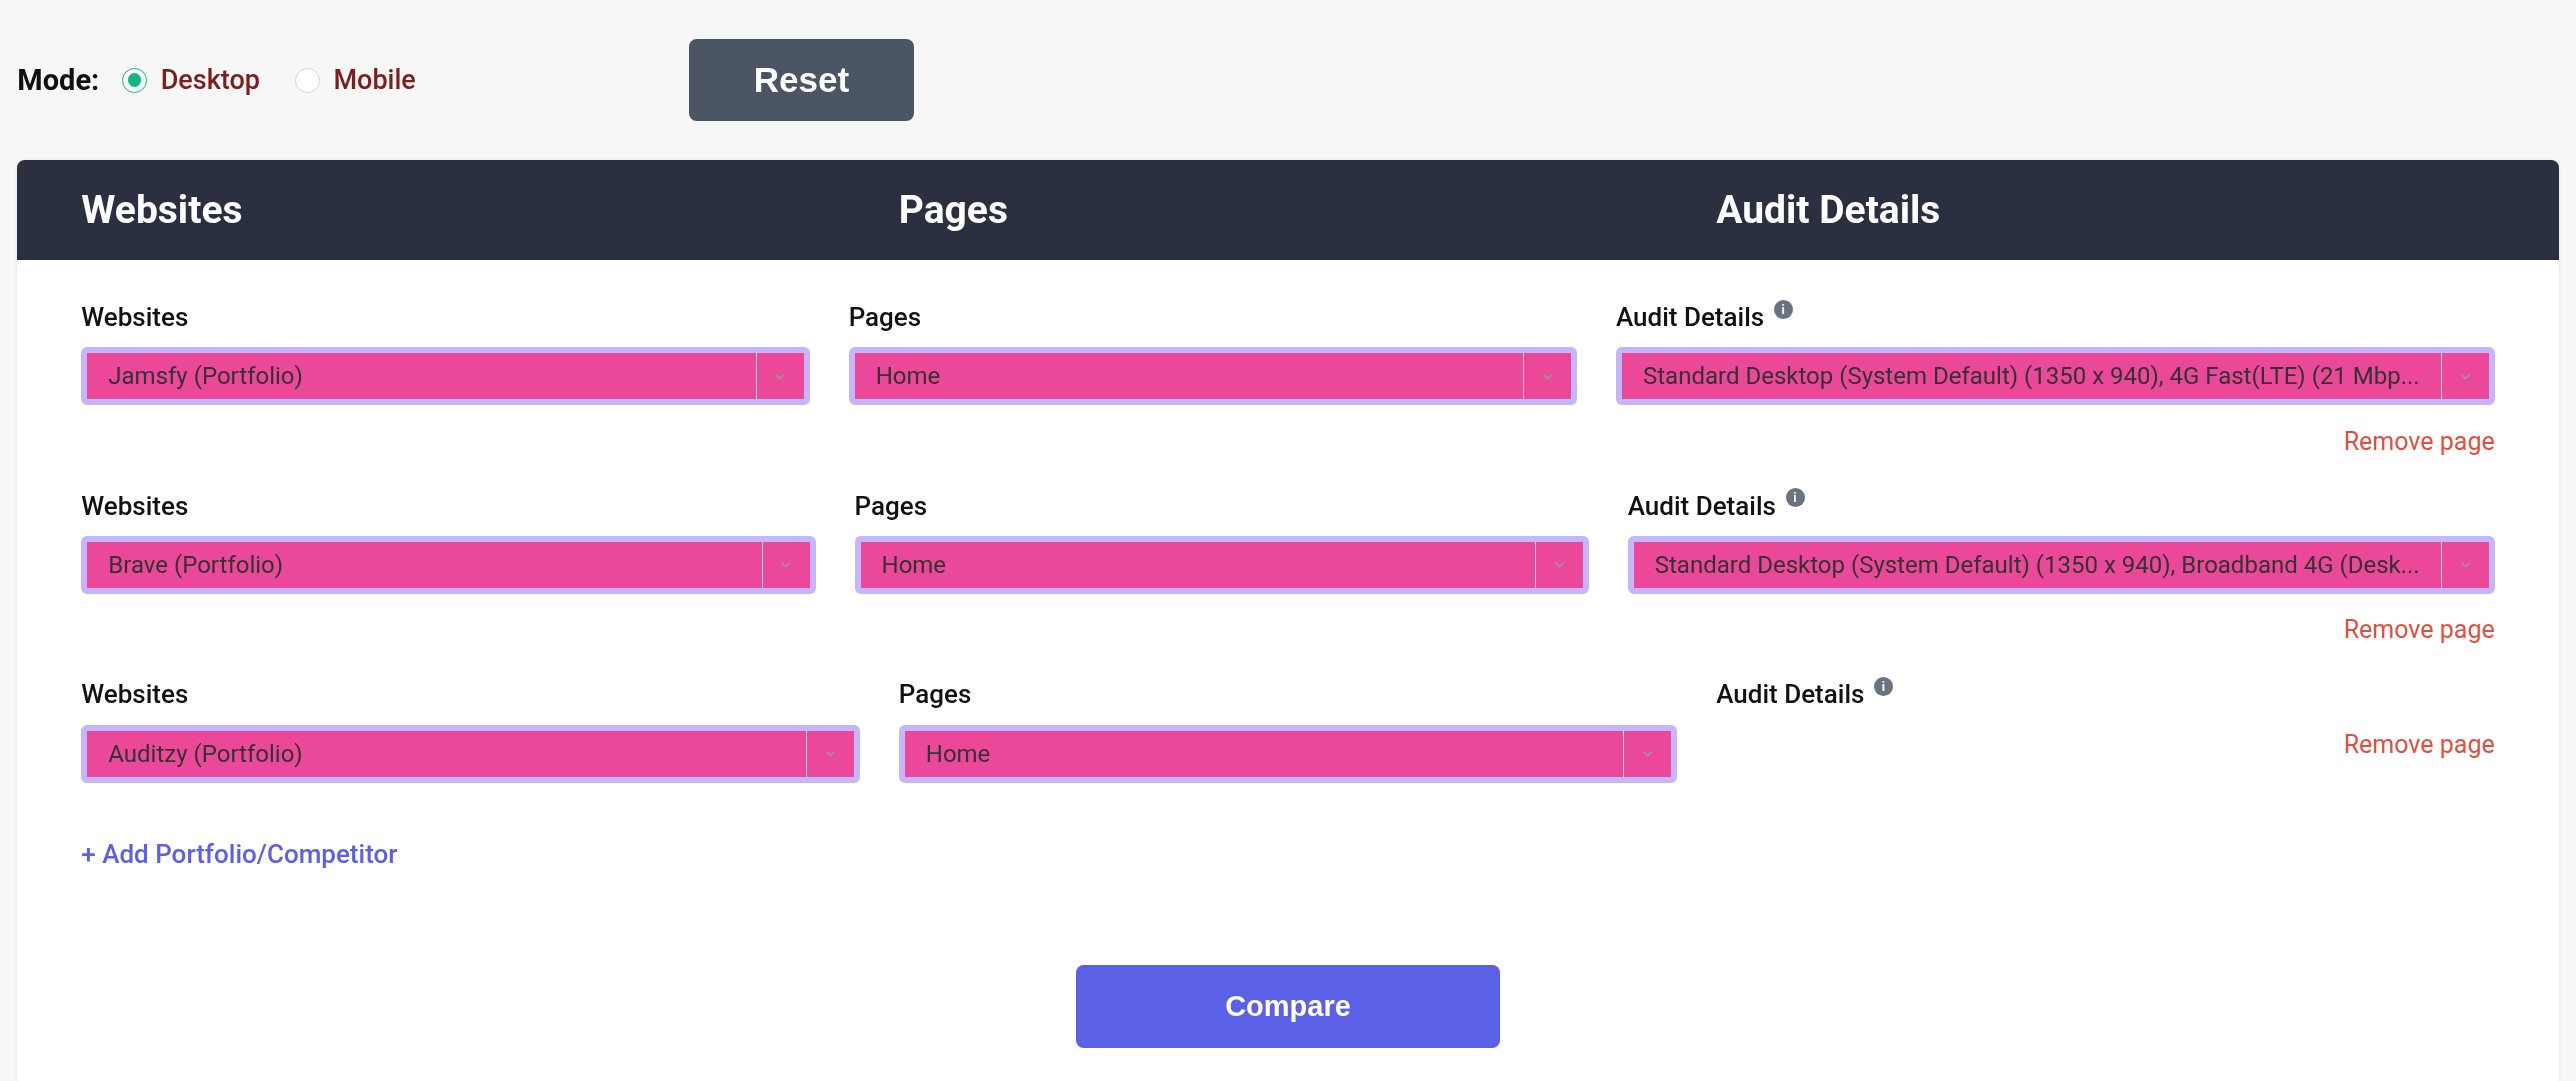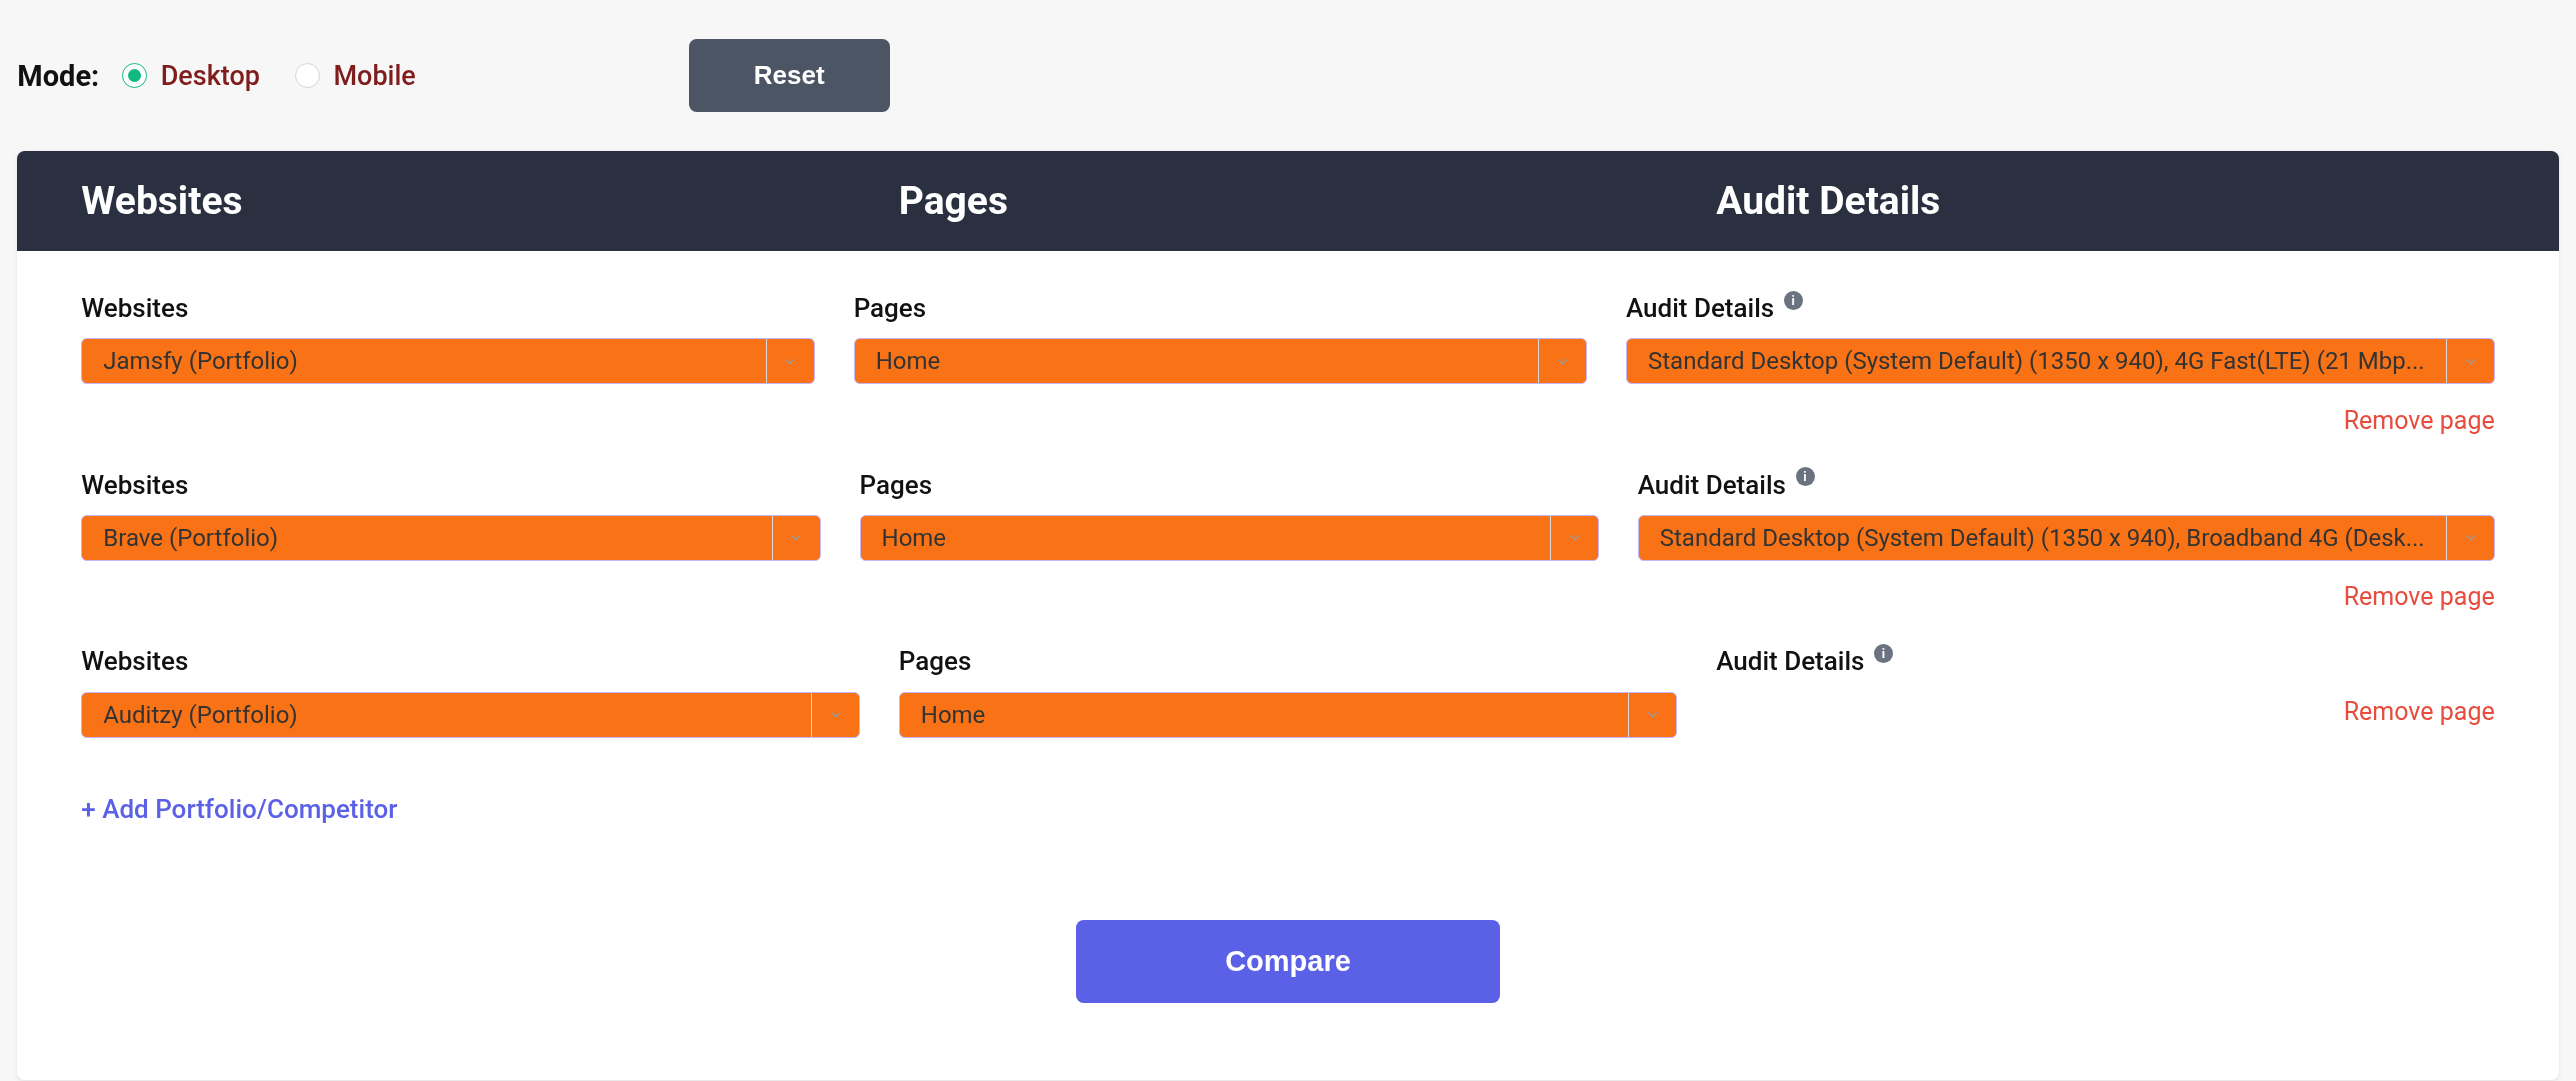--- a/index.html
+++ b/index.html
@@ -59,21 +59,21 @@
       font-size: 27px;
       font-weight: 500;
       color: #7f1d1d;
     }
     .reset-btn {
       background: #4b5563;
       color: #fff;
       border: none;
       padding: 21px 65px;
       border-radius: 7.7px;
-      font-size: 26px;
+      font-size: 35px;
       font-weight: 600;
       cursor: pointer;
       margin-left: 250px;
     }
     .main-card {
       background: #fff;
       border-radius: 7.7px;
       overflow: hidden;
       box-shadow: 0 1.9px 5.8px rgba(0,0,0,0.08);
     }
@@ -120,26 +120,26 @@
       color: #fff;
       font-size: 12.5px;
       font-weight: 700;
       display: inline-flex;
       align-items: center;
       justify-content: center;
       position: relative;
       top: -7.7px;
     }
     .select-box {
-      border: 1px solid #c4b5fd;
+      border: 6px solid #c4b5fd;
       border-radius: 5.8px;
       display: flex;
       align-items: stretch;
-      height: 46px;
-      background: #f97316;
+      height: 58px;
+      background: #ec4899;
       cursor: pointer;
     }
     .select-value {
       flex: 1;
       padding: 0 21px;
       font-size: 24px;
       color: #333;
       display: flex;
       align-items: center;
       white-space: nowrap;

